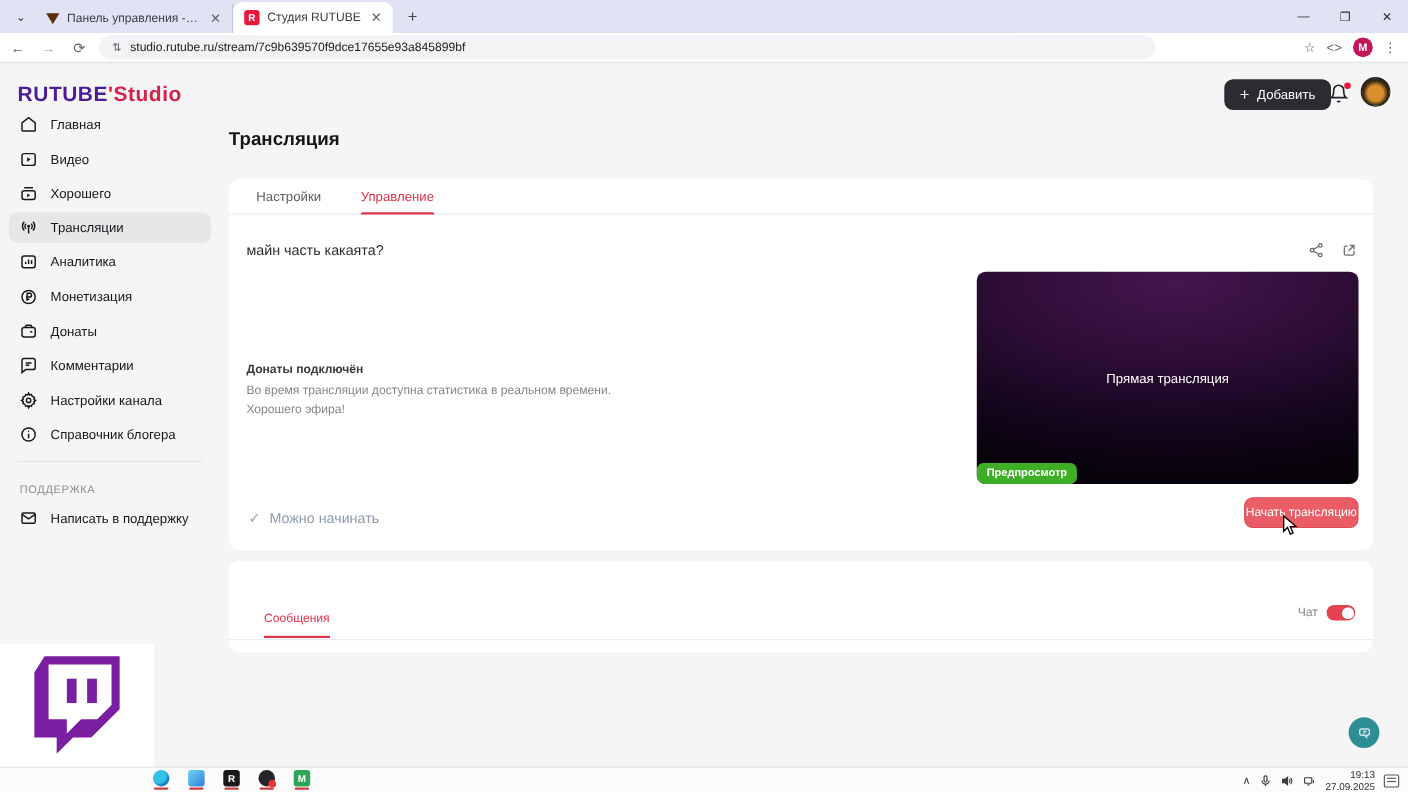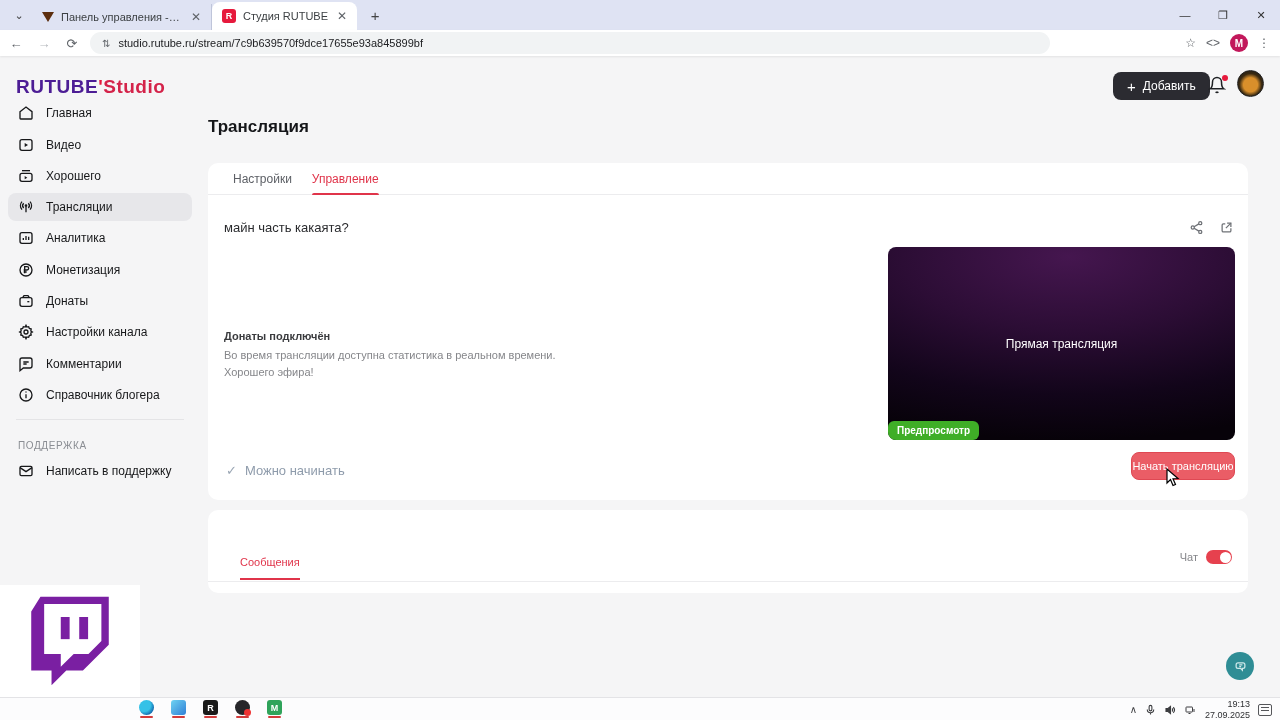--- a/index.html
+++ b/index.html
@@ -46,21 +46,21 @@
   .side-item { display:flex; align-items:center; gap:12px; height:28px; margin:3.3px 8px; padding:0 10px; border-radius:8px; font-size:12px; color:#17181a; }
   .side-item.active { background:#e7e7ea; }
   .side-item svg { flex:0 0 16px; }
   .side-divider { height:1px; background:#e4e4e6; margin:10px 16px 8px 16px; }
   .side-section { font-size:10px; color:#8a8d93; letter-spacing:.6px; margin:20px 18px 6px 18px; }
 
   
   .page-title { position:absolute; left:208px; top:117px; font-size:17px; font-weight:bold; color:#151619; }
   .card { position:absolute; background:#fff; border-radius:10px; }
   .card1 { left:208px; top:163px; width:1040px; height:337px; }
-  .card-tabs { display:flex; gap:20px; padding:0 25px; border-bottom:1px solid #ececee; height:32px; align-items:center; }
+  .card-tabs { display:flex; gap:36px; padding:0 25px; border-bottom:1px solid #ececee; height:32px; align-items:center; }
   .ctab { font-size:12px; color:#5d6066; position:relative; height:32px; display:flex; align-items:center; }
   .ctab.active { color:#e0344a; }
   .ctab.active::after { content:""; position:absolute; left:0; right:0; bottom:0; height:2px; background:#e0344a; border-radius:2px 2px 0 0; }
   .stream-title { position:absolute; left:16px; top:57px; font-size:13px; color:#2a2b2e; }
   .status-block { position:absolute; left:16px; top:167px; font-size:11px; line-height:1.2; }
   .status-title { color:#3a3b3e; font-weight:bold; margin-bottom:6px; font-size:11px; }
   .status-line { color:#85868a; margin-bottom:4px; }
   .preview { position:absolute; left:680px; top:84px; width:347px; height:193px; border-radius:8px; overflow:hidden; background:radial-gradient(ellipse 120% 95% at 52% 5%, #45164f 0%, #2c0d35 40%, #12051a 75%, #070209 100%); }
   .preview-label { position:absolute; left:0; right:0; top:90px; text-align:center; color:#fff; font-size:12px; font-weight:normal; }
   .preview-badge { position:absolute; left:0px; bottom:0px; background:#3fae27; color:#fff; font-size:10px; font-weight:bold; padding:4px 9px; border-radius:6px 6px 6px 0; }
@@ -206,31 +206,31 @@
   <div class="side-item">
     <svg width="16" height="16" viewBox="0 0 24 24" fill="none" stroke="#17181a" stroke-width="2">
         <rect x="3" y="7" width="18" height="13" rx="3"></rect>
         <path d="M7 7l2-3h6l2 3"></path>
         <rect x="14" y="12" width="3" height="2" fill="#17181a" stroke="none"></rect>
       </svg>
     <span>Донаты</span>
   </div>
   <div class="side-item">
     <svg width="16" height="16" viewBox="0 0 24 24" fill="none" stroke="#17181a" stroke-width="2">
+        <path d="M21 15a3 3 0 01-3 3H8l-5 4V6a3 3 0 013-3h12a3 3 0 013 3z"></path>
+        <path d="M8 9h8M8 12h5"></path>
+      </svg>
+    <span>Комментарии</span>
+  </div>
+  <div class="side-item">
+    <svg width="16" height="16" viewBox="0 0 24 24" fill="none" stroke="#17181a" stroke-width="2">
         <circle cx="12" cy="12" r="3"></circle>
         <path d="M12 2l1.2 2.6 2.8-.6 1 2.7 2.8.9-.6 2.8L21.6 12l-2.4 1.6.6 2.8-2.8.9-1 2.7-2.8-.6L12 22l-1.2-2.6-2.8.6-1-2.7-2.8-.9.6-2.8L2.4 12l2.4-1.6-.6-2.8 2.8-.9 1-2.7 2.8.6z"></path>
       </svg>
     <span>Настройки канала</span>
-  </div>
-  <div class="side-item">
-    <svg width="16" height="16" viewBox="0 0 24 24" fill="none" stroke="#17181a" stroke-width="2">
-        <path d="M21 15a3 3 0 01-3 3H8l-5 4V6a3 3 0 013-3h12a3 3 0 013 3z"></path>
-        <path d="M8 9h8M8 12h5"></path>
-      </svg>
-    <span>Комментарии</span>
   </div>
   <div class="side-item">
     <svg width="16" height="16" viewBox="0 0 24 24" fill="none" stroke="#17181a" stroke-width="2">
         <circle cx="12" cy="12" r="9"></circle>
         <path d="M12 11v6"></path>
         <circle cx="12" cy="7.5" r="1" fill="#17181a" stroke="none"></circle>
       </svg>
     <span>Справочник блогера</span>
   </div>
   <div class="side-divider"></div>

